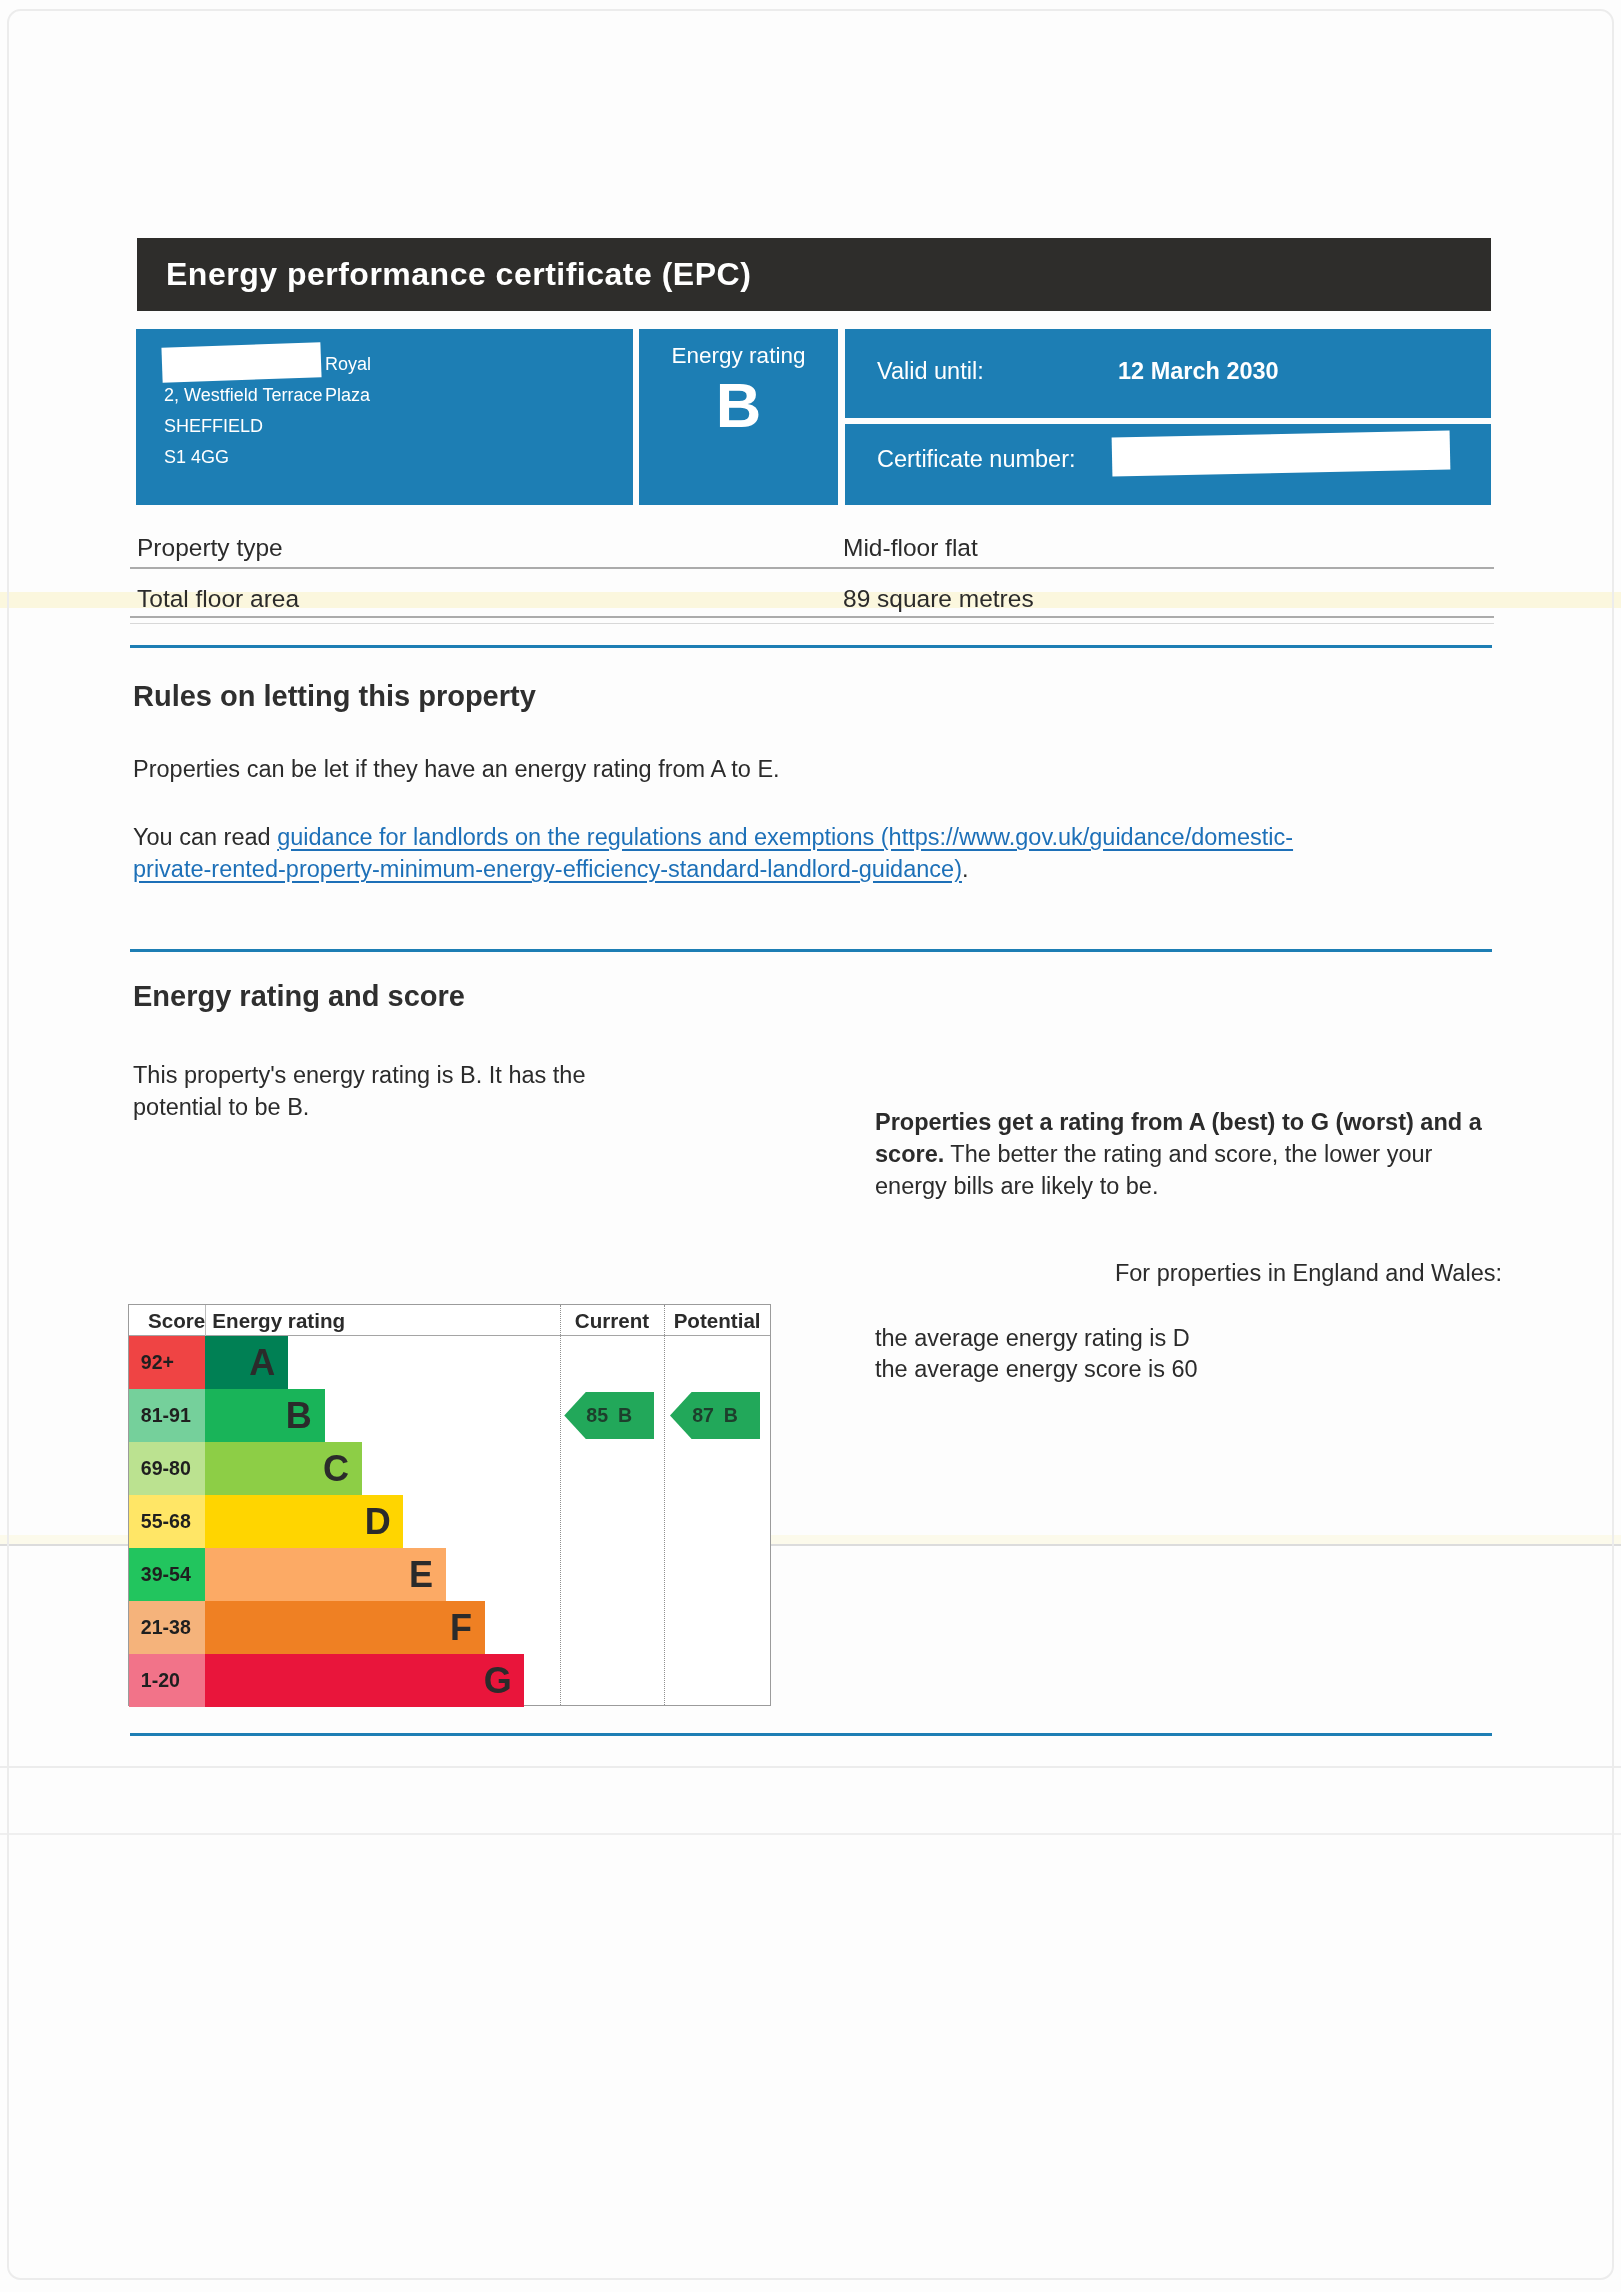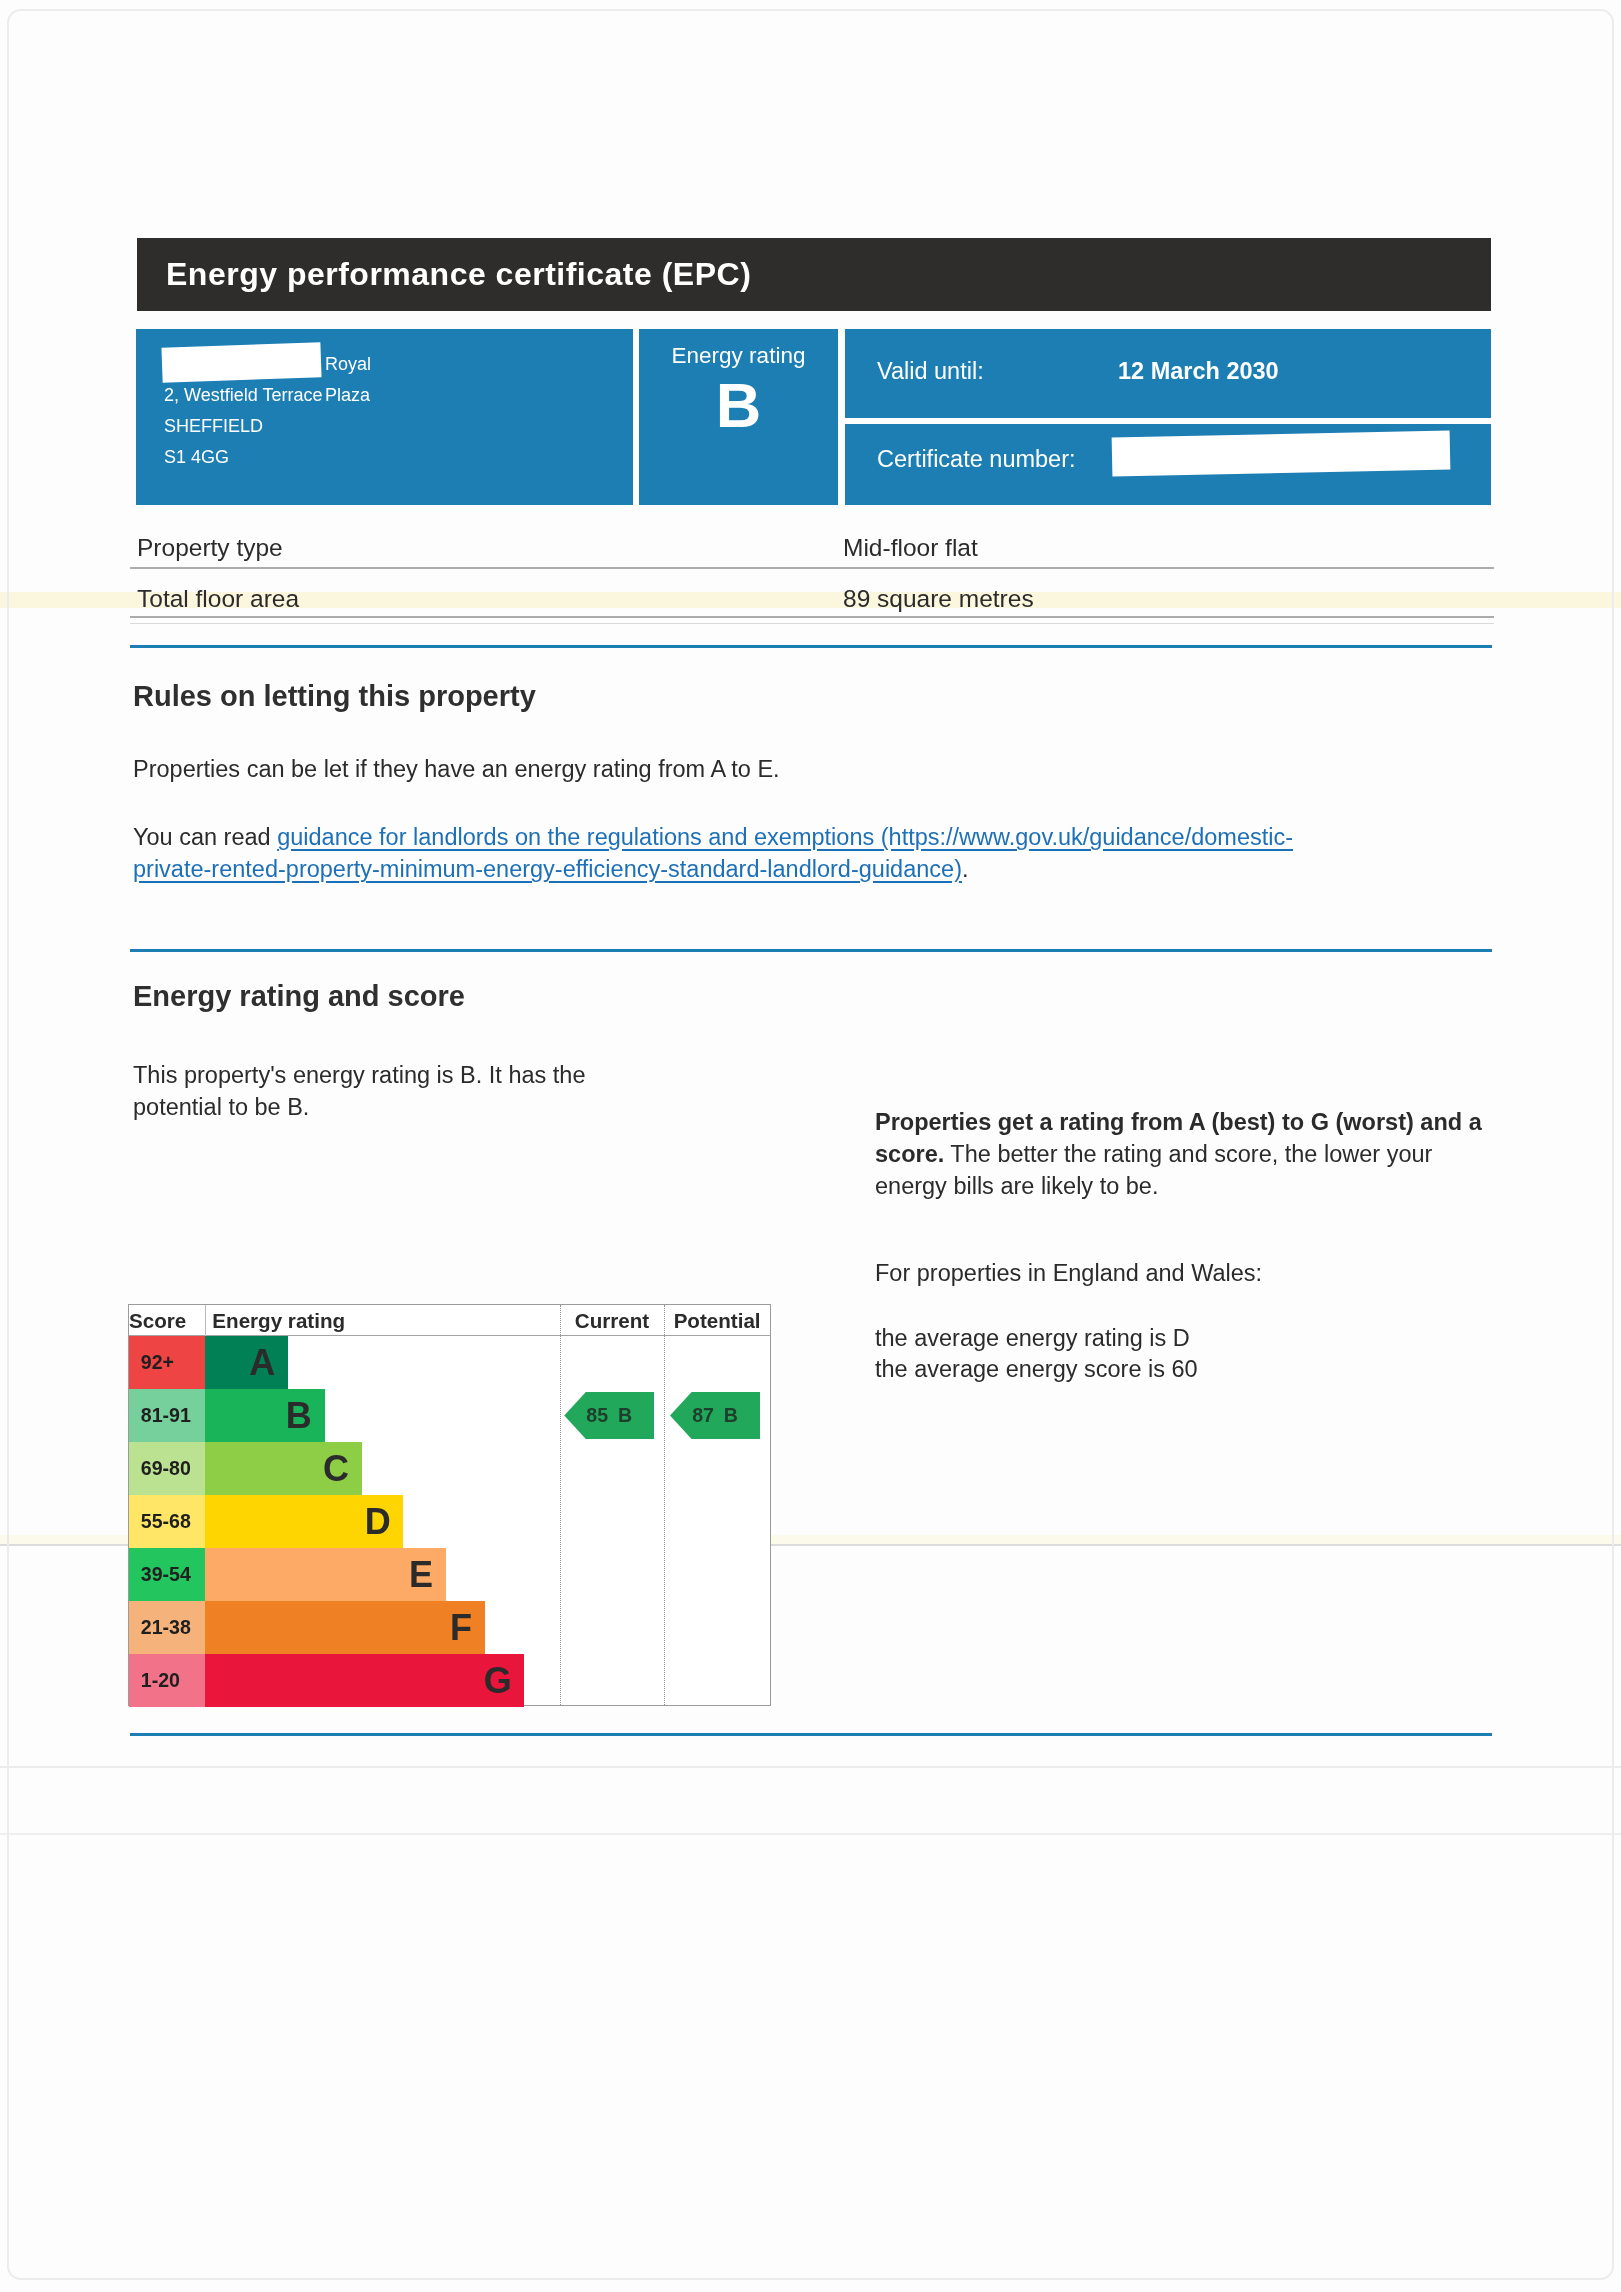--- a/index.html
+++ b/index.html
@@ -45,21 +45,21 @@
   
   .h2{position:absolute;font-size:29px;font-weight:700;color:#2f2f2f;margin:0;}
   .body-text{position:absolute;font-size:23.5px;line-height:32px;margin:0;}
   a.doc-link{color:#1d70b8;text-decoration:underline;text-underline-offset:3.9px;cursor:pointer;}
   .bold{font-weight:700;}
 
   
   .epc-table{position:absolute;left:128px;top:1304px;width:643px;height:402px;
     border:1px solid #9b9b9b;box-sizing:border-box;background:#fff;}
   .epc-head{position:absolute;left:0;top:0;width:100%;height:31px;border-bottom:1px solid #a5a5a5;box-sizing:border-box;}
-  .epc-head .col-score{position:absolute;left:0;width:11.9%;text-align:left;top:3.9px;font-size:20.6px;font-weight:700;}
+  .epc-head .col-score{position:absolute;left:0;width:11.9%;text-align:right;top:3.9px;font-size:20.6px;font-weight:700;}
   .epc-head .col-rating{position:absolute;left:13%;top:3.9px;font-size:20.6px;font-weight:700;}
   .epc-head .col-current{position:absolute;left:67.2%;width:16.3%;text-align:center;top:3.9px;font-size:20.6px;font-weight:700;}
   .epc-head .col-potential{position:absolute;left:83.5%;width:16.5%;text-align:center;top:3.9px;font-size:20.6px;font-weight:700;}
   .vline{position:absolute;top:0;bottom:0;width:0;border-left:1px dotted #8f8f8f;}
   .vline.v1{left:67.2%;} .vline.v2{left:83.5%;}
   .vline.v0{left:11.9%;height:31px;bottom:auto;border-left:1px solid #bbb;}
   .band-row{position:absolute;left:0;width:100%;height:53px;}
   .band-row .bar{position:absolute;left:0;top:0;height:100%;display:flex;align-items:center;justify-content:flex-end;}
   .band-row .bar .letter{font-size:36px;font-weight:700;color:#2b2b2b;padding-right:12.7px;line-height:1;}
   .band-row .score-cell{position:absolute;left:0;top:0;width:11.9%;height:100%;
@@ -129,21 +129,21 @@
   <h2 class="h2" style="left:133px;top:680px;">Rules on letting this property</h2>
   <p class="body-text" style="left:133px;top:753px;width:1362px;">Properties can be let if they have an energy rating from A to E.</p>
   <p class="body-text" style="left:133px;top:821px;width:1372px;"><span>You can read </span><a class="doc-link"><span>guidance for landlords on the regulations and exemptions (https://www.gov.uk/guidance/domestic-</span><br><span>private-rented-property-minimum-energy-efficiency-standard-landlord-guidance)</span></a><span>.</span></p>
 
   <div class="rule-blue" style="top:949px;"></div>
 
   <h2 class="h2" style="left:133px;top:980px;">Energy rating and score</h2>
   <p class="body-text" style="left:133px;top:1059px;width:524px;">This property's energy rating is B. It has the potential to be B.</p>
 
   <p class="body-text" style="left:875px;top:1106px;width:635px;"><span class="bold">Properties get a rating from A (best) to G (worst) and a score.</span><span> The better the rating and score, the lower your energy bills are likely to be.</span></p>
-  <p class="body-text" style="left:875px;top:1257px;width:627px;">For properties in England and Wales:</p>
+  <p class="body-text" style="left:875px;top:1257px;width:627px;text-align:right;">For properties in England and Wales:</p>
   <p class="body-text" style="left:875px;top:1323px;width:627px;line-height:31px;"><span>the average energy rating is D</span><br><span>the average energy score is 60</span></p>
 
   <div class="epc-table">
     <div class="epc-head">
       <span class="col-score">Score</span>
       <span class="col-rating">Energy rating</span>
       <span class="col-current">Current</span>
       <span class="col-potential">Potential</span>
     </div>
     <div class="vline v0"></div>

